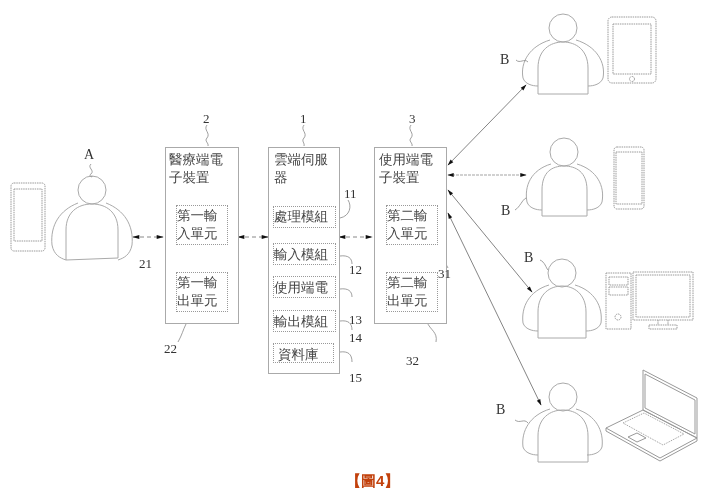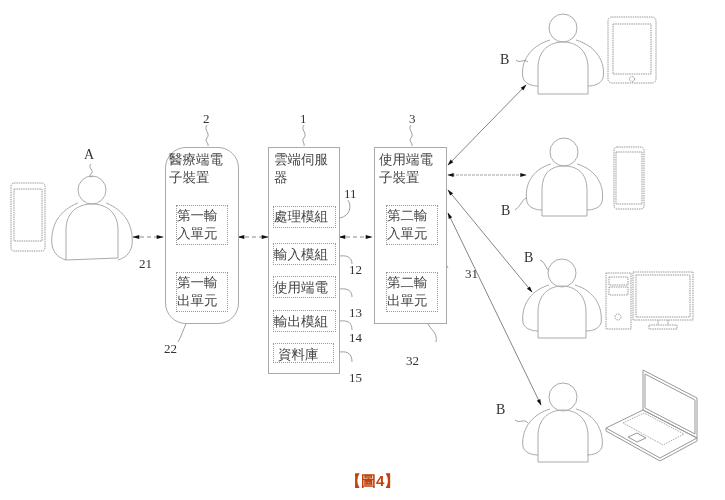--- a/index.html
+++ b/index.html
@@ -119,21 +119,21 @@
     <path d="M606,428 L606,431 L660,461 L697,441 L697,438"></path>
     <path d="M623,423 L644,413 L684,434 L663,445 Z" stroke-dasharray="1,1"></path>
     <path d="M628,437 L637,433 L646,438 L637,442 Z"></path>
   </g>
   <path d="M515,420 C520,424 524,418 528,423" stroke="#888" fill="none" stroke-width="0.8"></path>
 </svg>
 
 <div class="ref" style="left:84px;top:147px;font-size:14px;">A</div>
 
 <div class="ref" style="left:203px;top:111px;">2</div>
-<div class="box" style="left:165px;top:147px;width:72px;height:175px;border-radius:21px;">
+<div class="box" style="left:165px;top:147px;width:72px;height:175px;">
   <div class="title" style="left:3px;top:2px;">醫療端電</div>
   <div class="title" style="left:3px;top:20px;">子裝置</div>
   <div class="inner" style="left:10px;top:57px;width:50px;height:38px;">
     <div>第一輸</div>
     <div>入單元</div>
   </div>
   <div class="inner" style="left:10px;top:124px;width:50px;height:38px;">
     <div>第一輸</div>
     <div>出單元</div>
   </div>
@@ -146,38 +146,38 @@
   <div class="title" style="left:5px;top:2px;">雲端伺服</div>
   <div class="title" style="left:5px;top:20px;">器</div>
   <div class="inner" style="left:4px;top:58px;width:61px;height:20px;line-height:20px;font-family:Liberation Serif, serif;">處理模組</div>
   <div class="inner" style="left:4px;top:95px;width:61px;height:20px;line-height:20px;">輸入模組</div>
   <div class="inner" style="left:4px;top:128px;width:61px;height:20px;line-height:20px;">使用端電</div>
   <div class="inner" style="left:4px;top:162px;width:61px;height:20px;line-height:20px;">輸出模組</div>
   <div class="inner" style="left:4px;top:195px;width:61px;height:20px;line-height:20px;text-align:left;padding-left:4px;box-sizing:border-box;">資料庫</div>
 </div>
 <div class="ref" style="left:344px;top:186px;">11</div>
 <div class="ref" style="left:349px;top:262px;">12</div>
-<div class="ref" style="left:349px;top:305px;">13</div>
+<div class="ref" style="left:349px;top:312px;">13</div>
 <div class="ref" style="left:349px;top:330px;">14</div>
 <div class="ref" style="left:349px;top:370px;">15</div>
 
 <div class="ref" style="left:409px;top:111px;">3</div>
 <div class="box" style="left:374px;top:147px;width:71px;height:175px;">
   <div class="title" style="left:4px;top:2px;">使用端電</div>
   <div class="title" style="left:4px;top:20px;">子裝置</div>
   <div class="inner" style="left:11px;top:57px;width:50px;height:38px;">
     <div>第二輸</div>
     <div>入單元</div>
   </div>
   <div class="inner" style="left:11px;top:124px;width:50px;height:38px;">
     <div>第二輸</div>
     <div>出單元</div>
   </div>
 </div>
-<div class="ref" style="left:465px;top:266px;">31</div>
+<div class="ref" style="left:438px;top:266px;">31</div>
 <div class="ref" style="left:406px;top:341px;margin-top:12px;">32</div>
 
 <div class="ref" style="left:500px;top:52px;font-size:14px;">B</div>
 <div class="ref" style="left:501px;top:203px;font-size:14px;">B</div>
 <div class="ref" style="left:524px;top:250px;font-size:14px;">B</div>
 <div class="ref" style="left:496px;top:402px;font-size:14px;">B</div>
 
 <div class="caption">【圖4】</div>
 
 </body></html>

